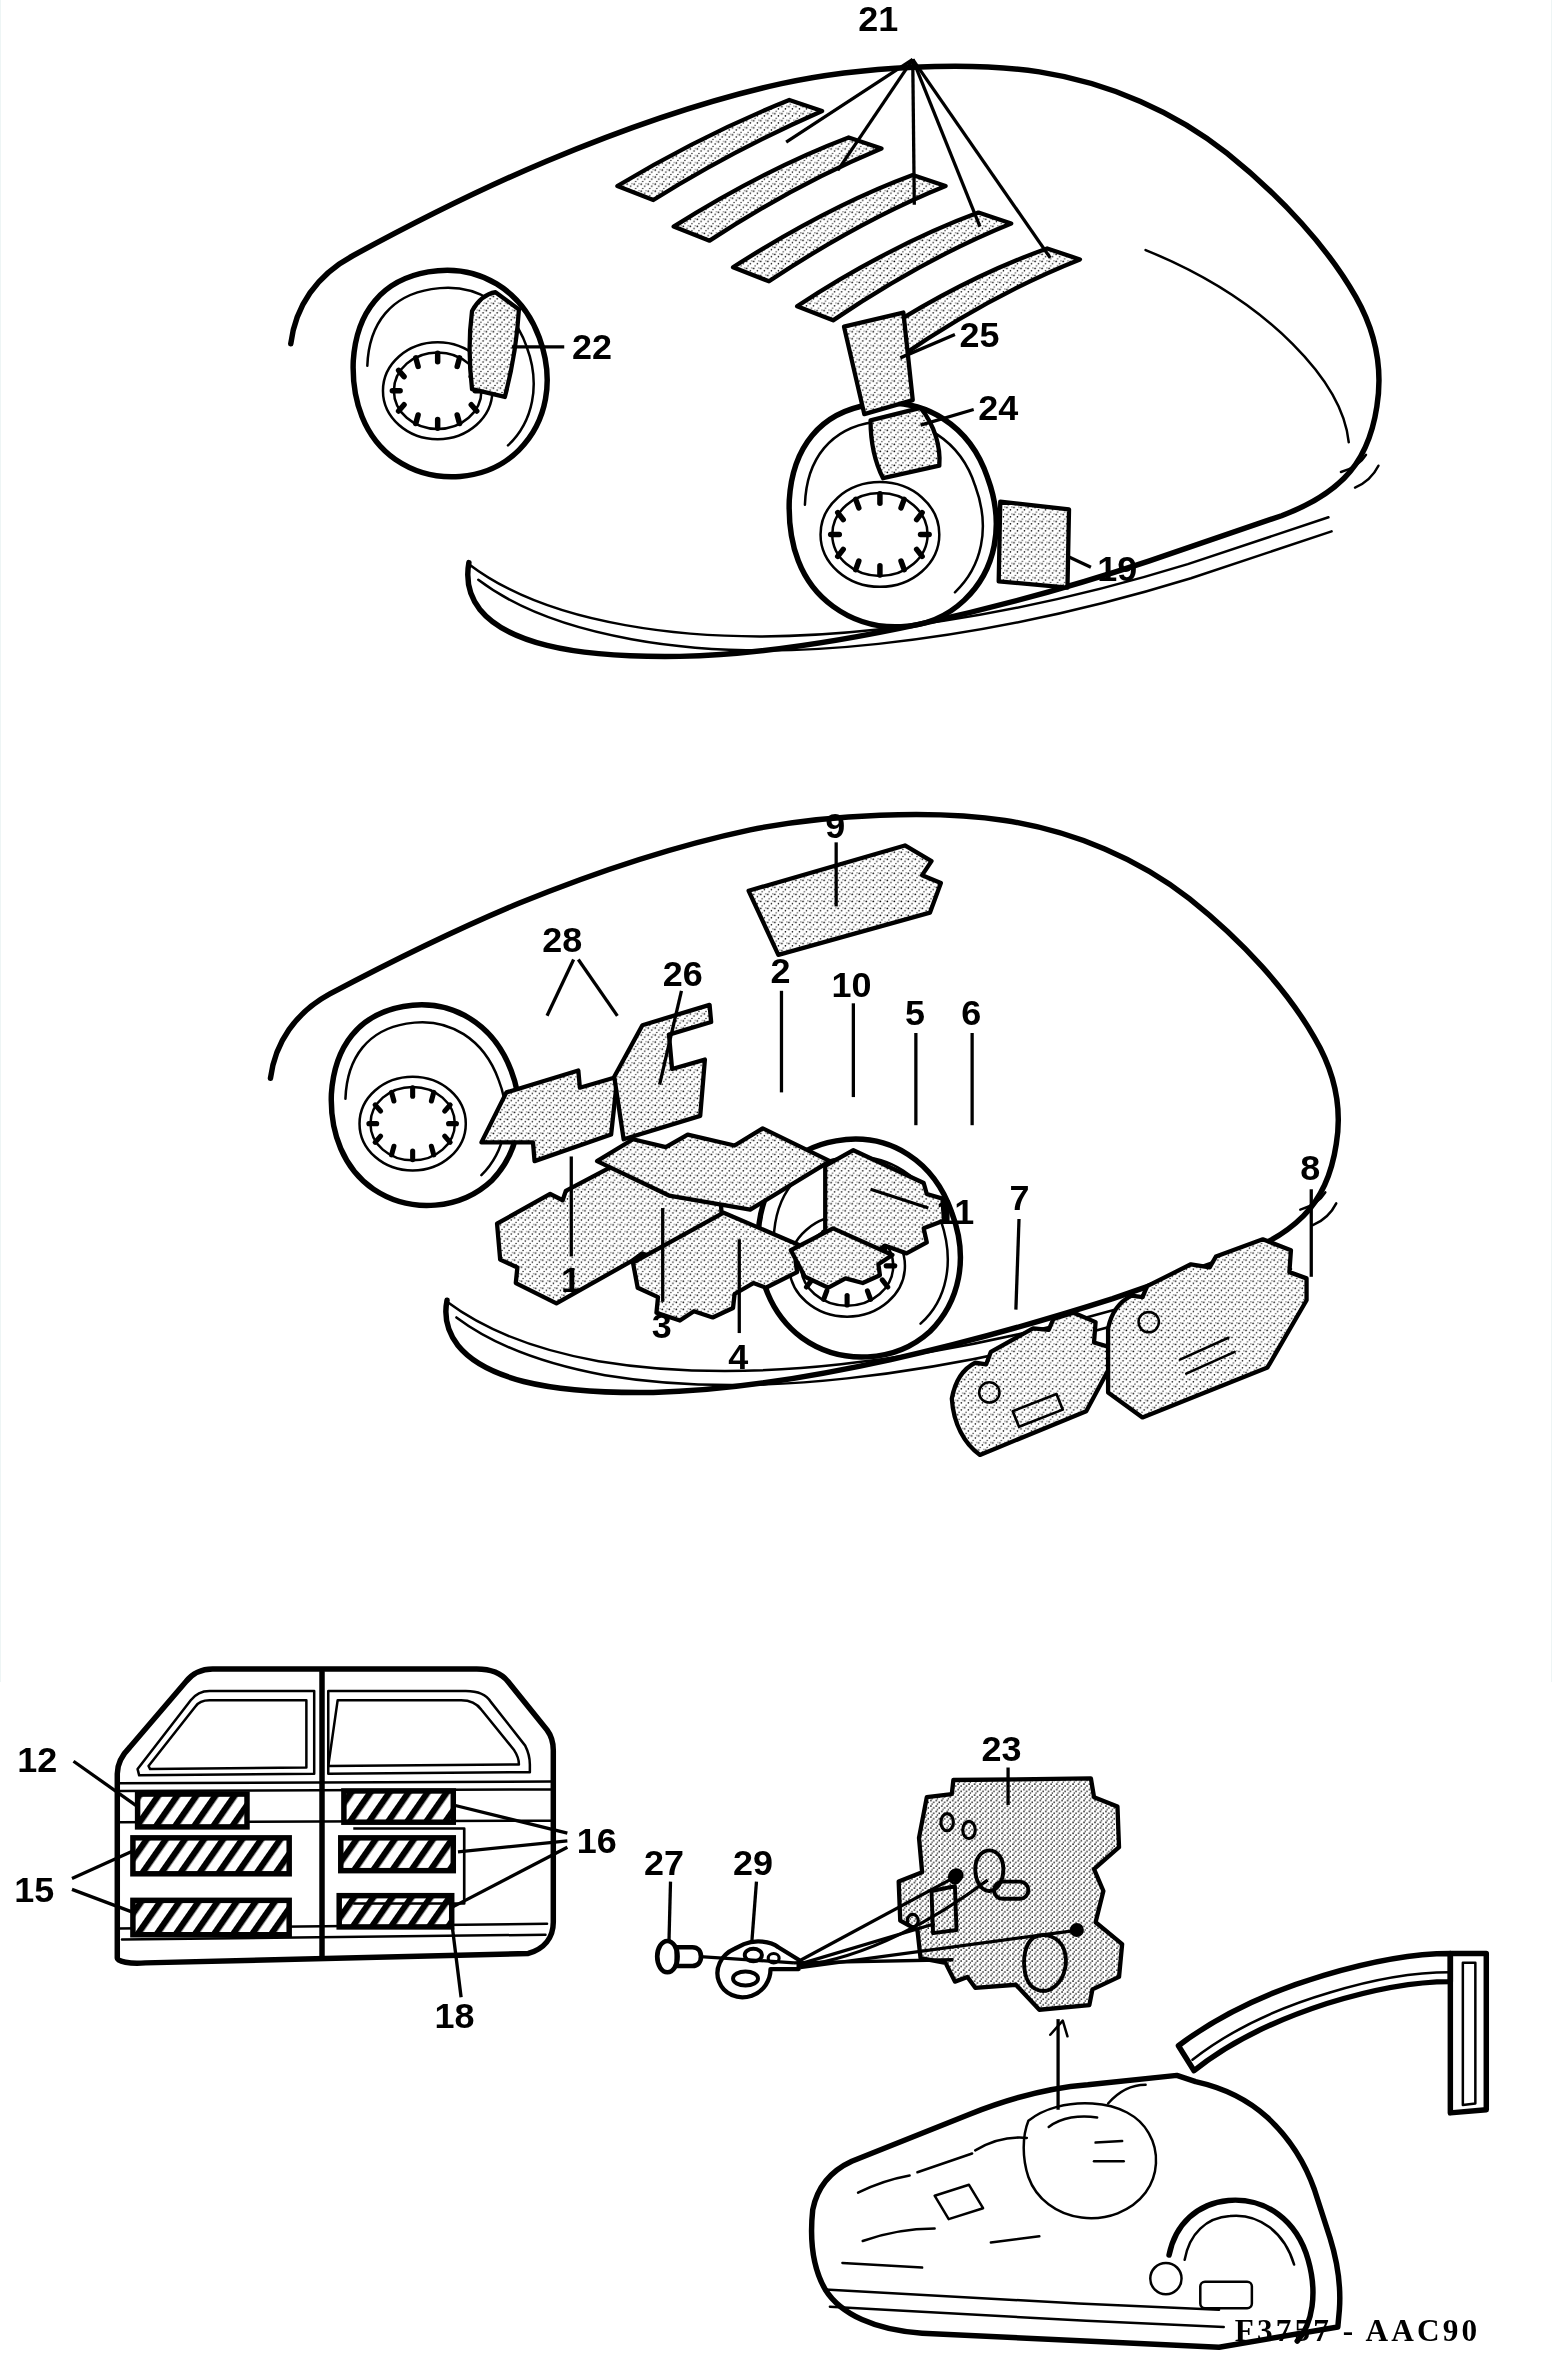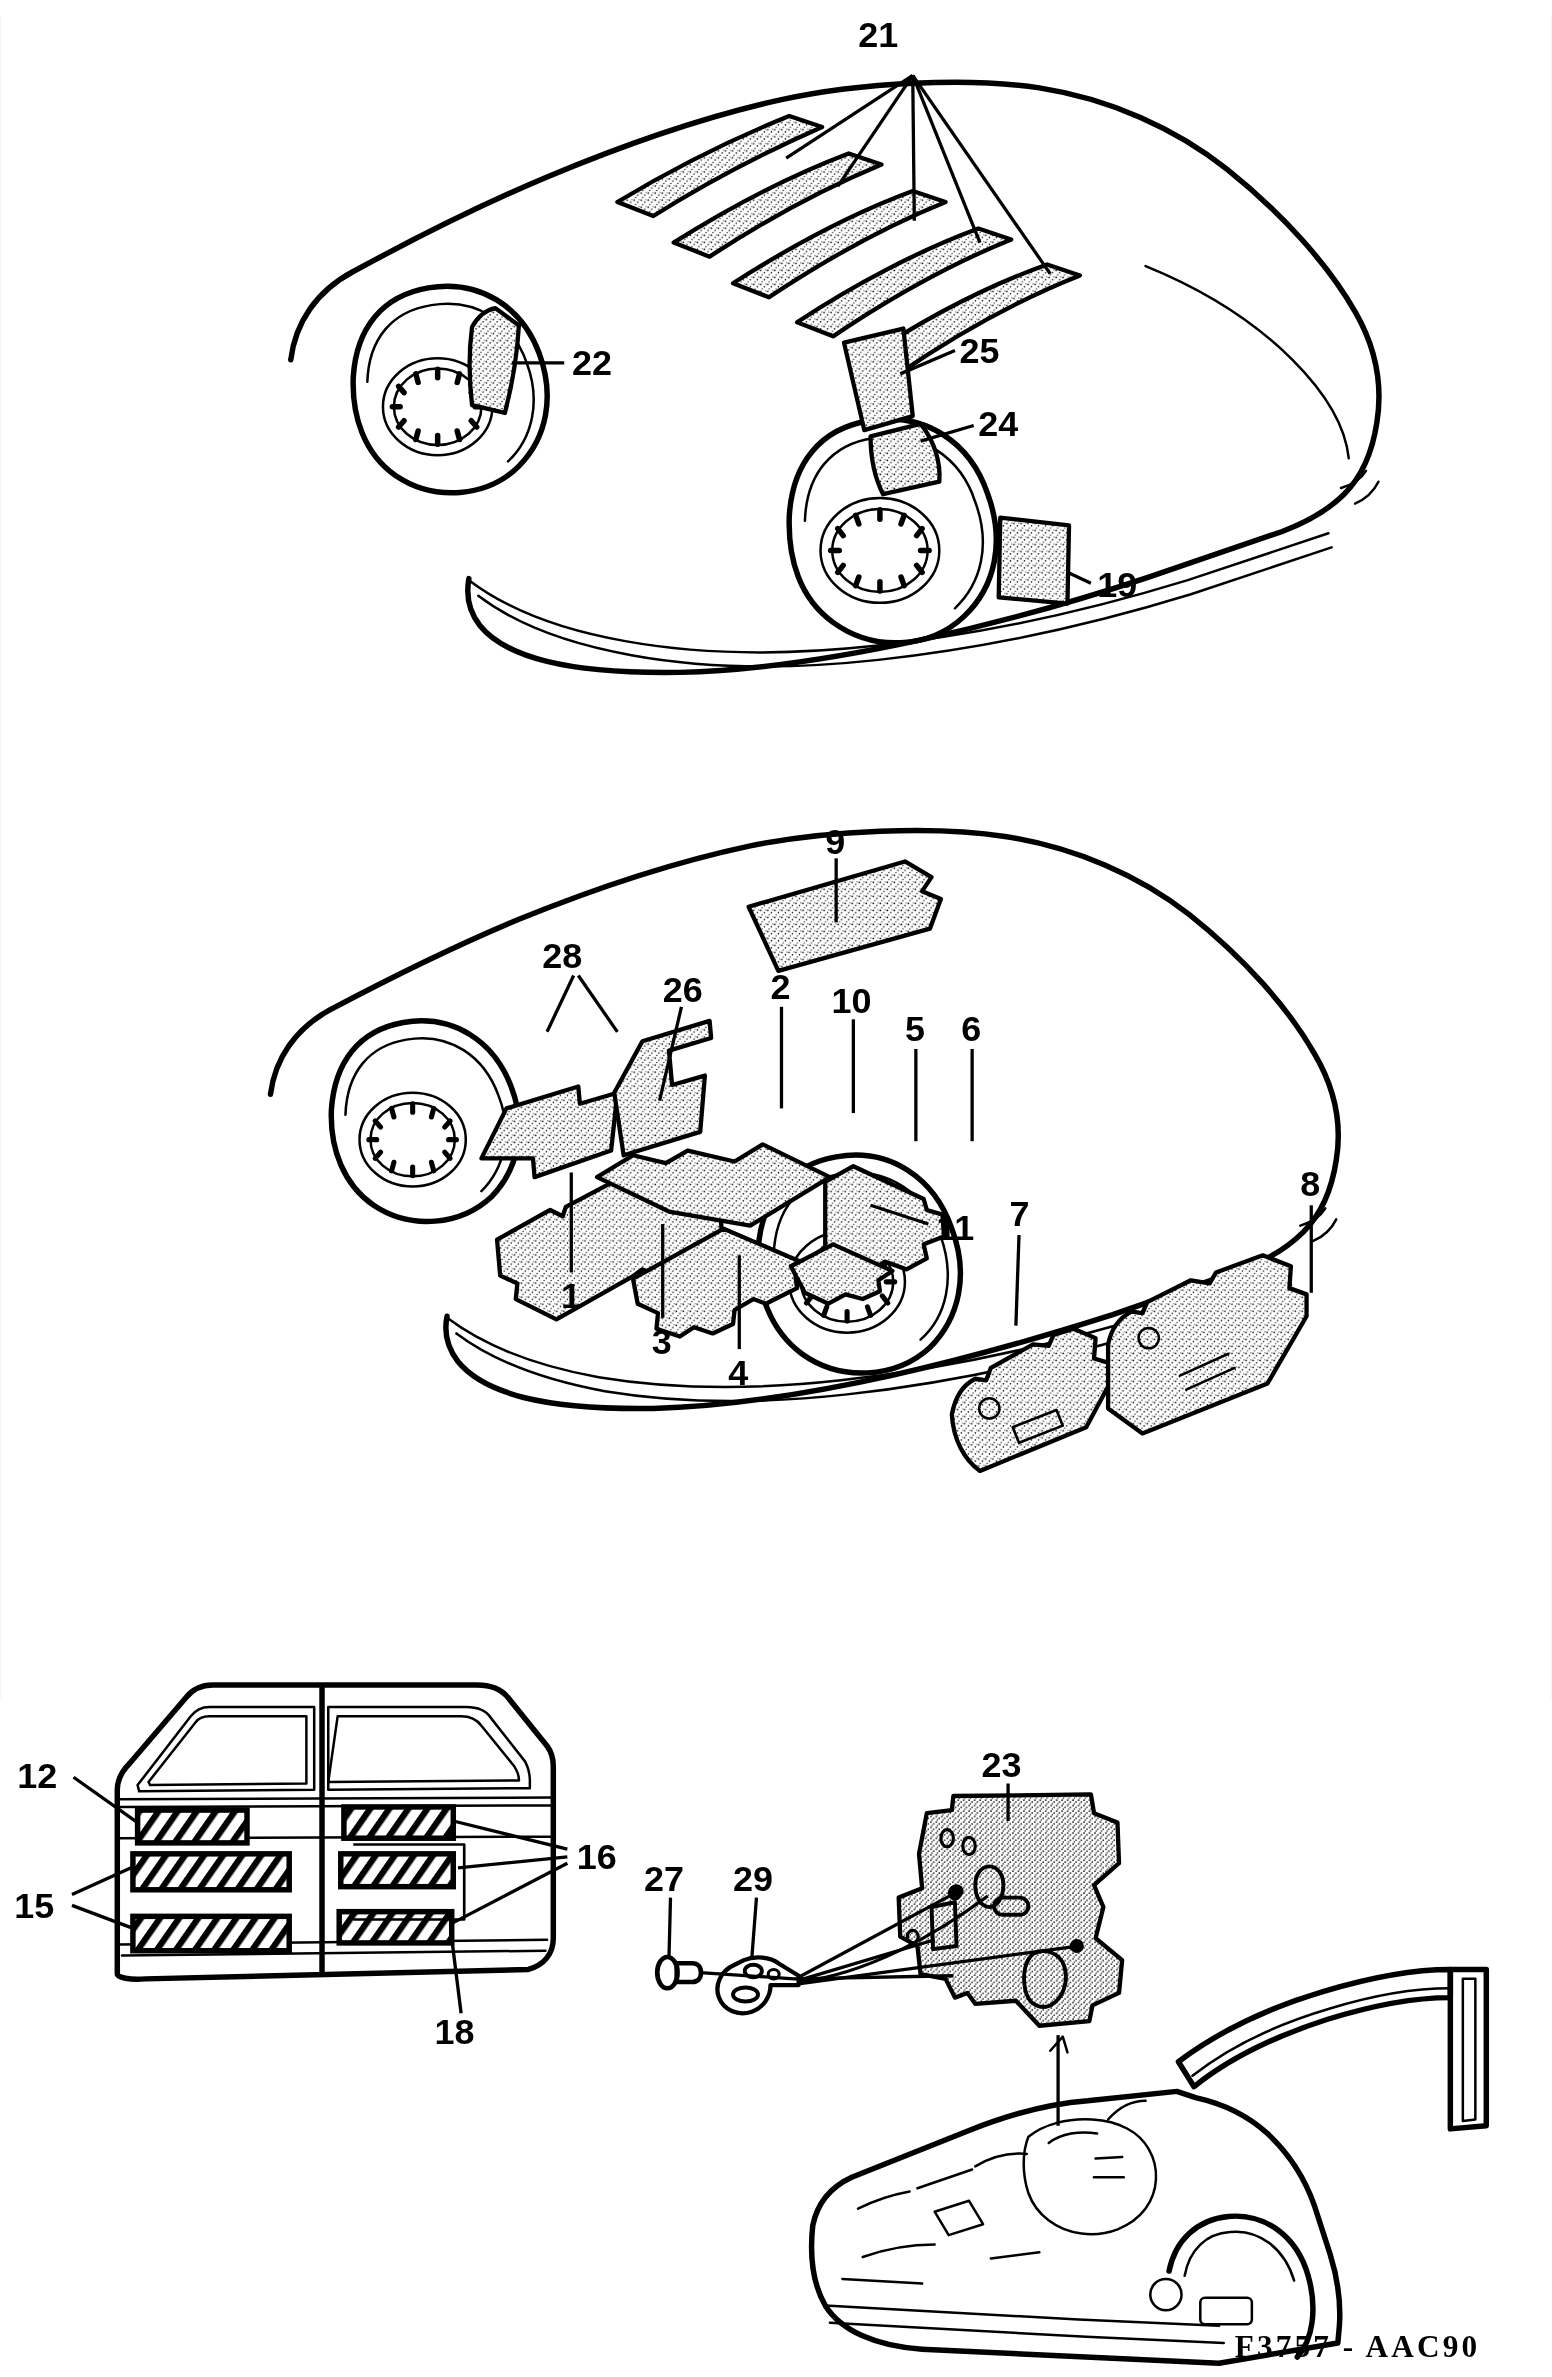--- a/index.html
+++ b/index.html
@@ -2,21 +2,21 @@
 <html style="font-size:12.5px"><head>
 <meta charset="utf-8">
 <title>Parts Diagram</title>
 <style>
   html,body{margin:0;padding:0;background:#ffffff;}
   body{
     width:1552px;height:2377px;
     font-family:"Liberation Sans", sans-serif;
     position:relative;overflow:hidden;
   }
-  #sheet{position:absolute;left:0;top:16px;width:1552px;height:1682px;background:#0f766e;}
+  #sheet{position:absolute;left:0;top:0;width:1552px;height:1682px;background:#0f766e;}
   #sheet svg{display:block;width:1552px;height:2377px;}
 
   .ln{fill:none;stroke:#000;stroke-linecap:round;stroke-linejoin:round;}
   .body-out{stroke-width:7;}
   .body-thin{stroke-width:3.2;}
   .panel{stroke:#000;stroke-width:5.5;stroke-linejoin:round;}
   .panel-thin{stroke:#000;stroke-width:3.4;fill:none;stroke-linejoin:round;}
   .leader{stroke:#000;stroke-width:4.2;fill:none;stroke-linecap:butt;}
   .lbl{
     font-family:"Liberation Sans", sans-serif;

